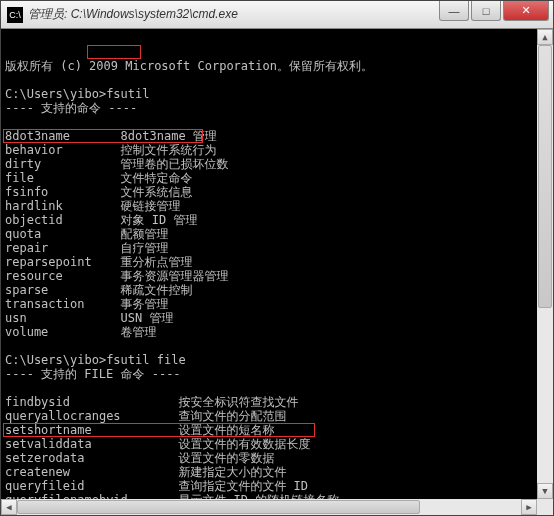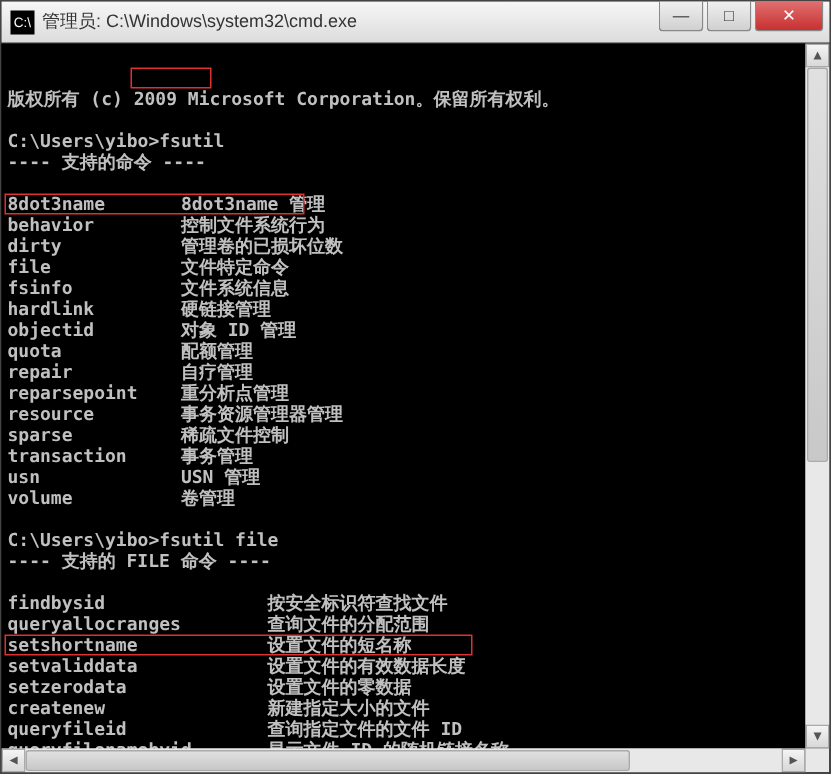--- a/index.html
+++ b/index.html
@@ -19,21 +19,21 @@
   font-family: "Microsoft YaHei", Tahoma, sans-serif;
   font-size: 12px;
   color: #333;
 }
 .titlebar .icon {
   width: 16px; height: 16px;
   background: #000; color: #fff;
   font-size: 9px; display: flex; align-items: center; justify-content: center;
   margin-right: 5px;
 }
-.titlebar .title { flex: 1; white-space: nowrap; overflow: hidden; }
+.titlebar .title { flex: 1; white-space: nowrap; overflow: hidden; font-style: italic; }
 .win-buttons { display: flex; height: 20px; align-self: flex-start; }
 .win-btn {
   width: 30px; height: 20px;
   border: 1px solid #888; border-top: none;
   border-radius: 0 0 3px 3px;
   margin-right: 2px;
   display: flex; align-items: center; justify-content: center;
   font-size: 11px;
   background: linear-gradient(to bottom, #f0f0f0, #d0d0d0);
   color: #333;
@@ -84,21 +84,21 @@
   background: linear-gradient(#e0e0e0,#c8c8c8);
   border: 1px solid #aaa; border-radius: 2px;
 }
 .sb-thumb-h {
   position: absolute; top: 1px; bottom: 1px;
   left: 0; width: 80%;
   background: linear-gradient(#e0e0e0,#c8c8c8);
   border: 1px solid #aaa; border-radius: 2px;
 }
 .hl { position: absolute; border: 1px solid #e03030; pointer-events: none; }
-.row { display: block; font-weight: bold; }
+.row { display: block; }
 </style>
 </head>
 <body>
 
 <div class="window">
   <div class="titlebar">
     <div class="icon">C:\</div>
     <div class="title">管理员: C:\Windows\system32\cmd.exe</div>
     <div class="win-buttons">
       <div class="win-btn">—</div>

